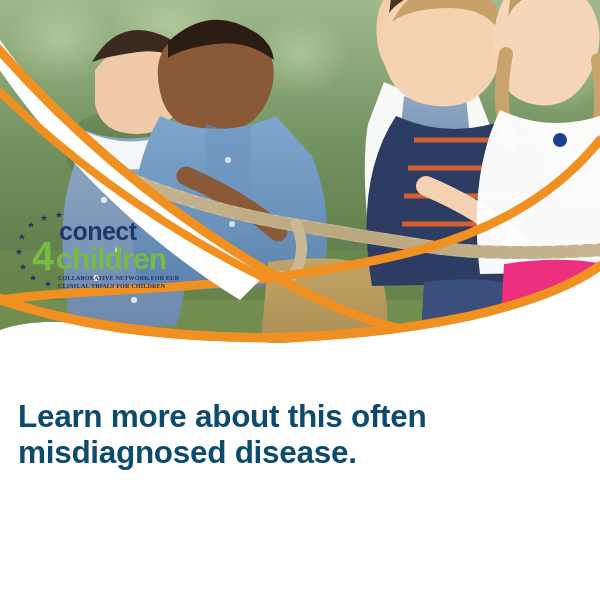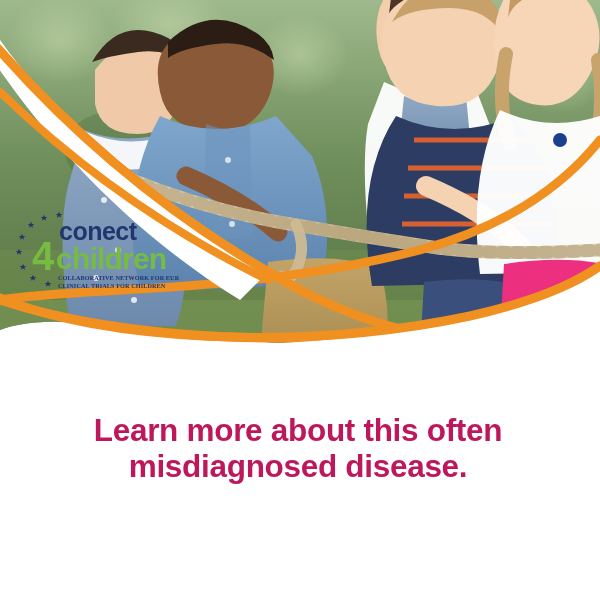--- a/index.html
+++ b/index.html
@@ -12,21 +12,20 @@
     height: 600px;
     font-family: "Liberation Sans", sans-serif;
     overflow: hidden;
   }
   .poster {
     position: relative;
     width: 600px;
     height: 588px;
     background: #ffffff;
     overflow: hidden;
-    text-align: center;
   }
 
   
   .banner {
     position: absolute;
     left: 0;
     top: 0;
     width: 600px;
     height: 352px;
     overflow: hidden;
@@ -60,26 +59,26 @@
   .headline {
     color: #1B9DD9;
     font-size: 31.5px;
     line-height: 36px;
     font-weight: bold;
     letter-spacing: -0.3px;
     margin: 0;
     white-space: pre-line;
   }
   .subline {
-    color: #be185d;
+    color: #0c4a6e;
     font-size: 31.5px;
     line-height: 36px;
     font-weight: bold;
     letter-spacing: -0.3px;
-    margin: 14px;
+    margin: 0;
     padding-top: 36px;
     white-space: pre-line;
   }
 </style>
 </head>
 <body>
 
 <div class="poster">
 
   <div class="banner">

